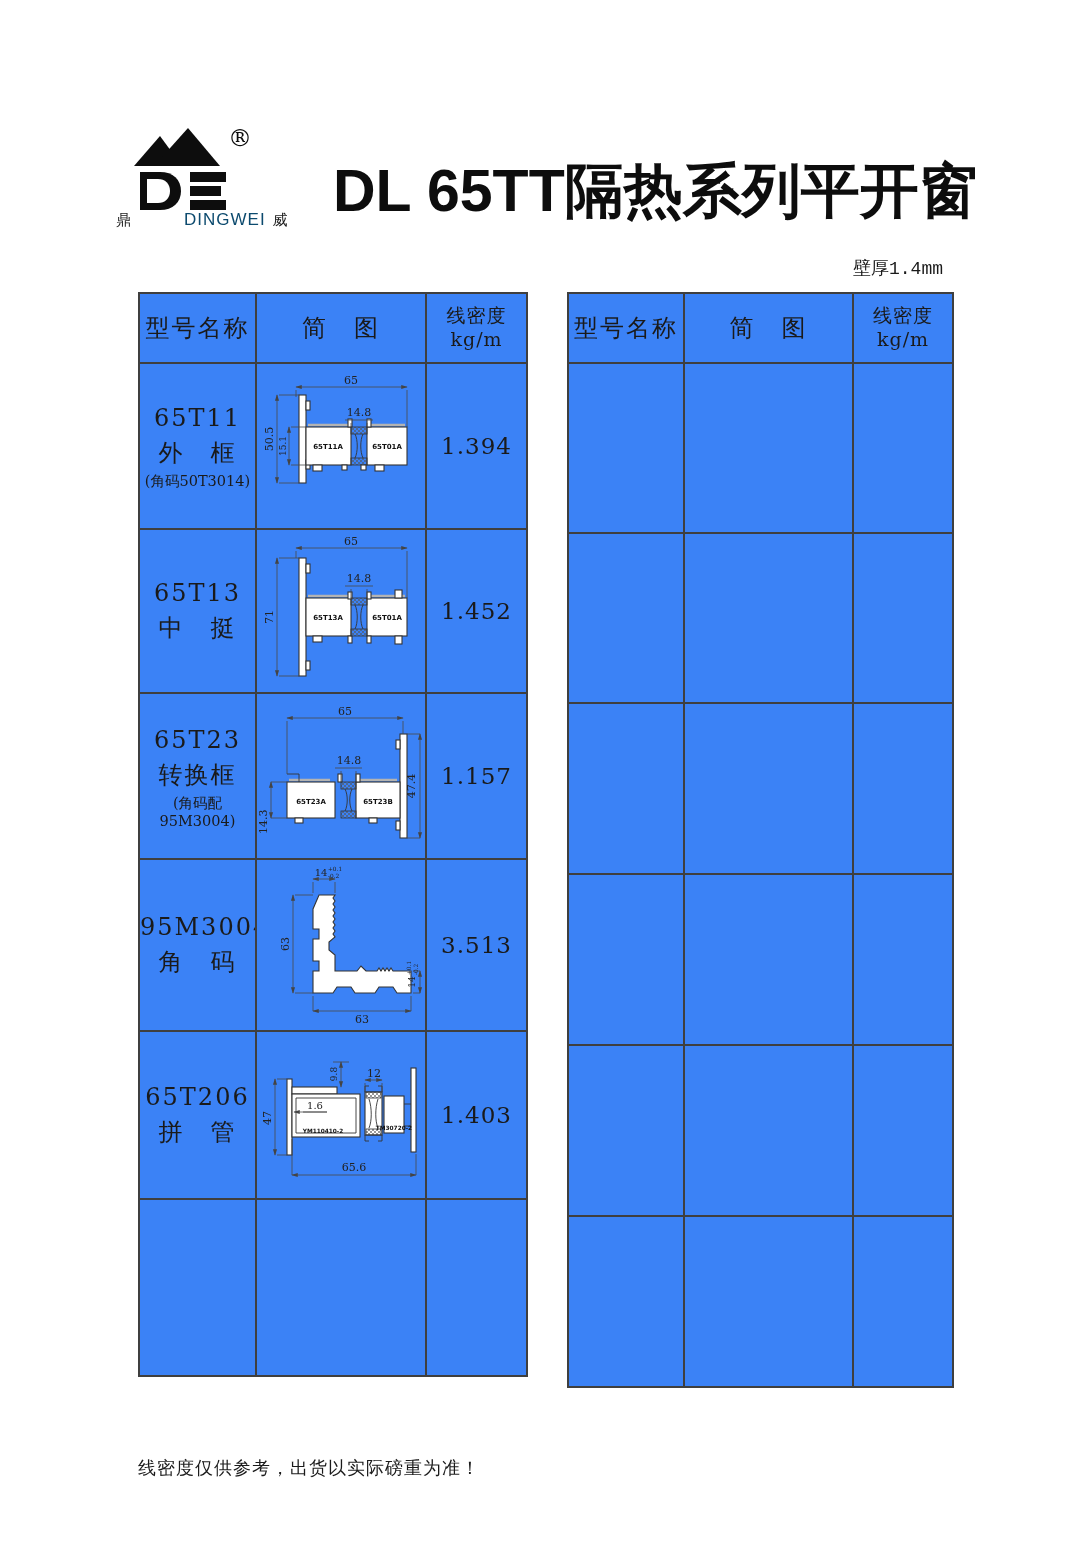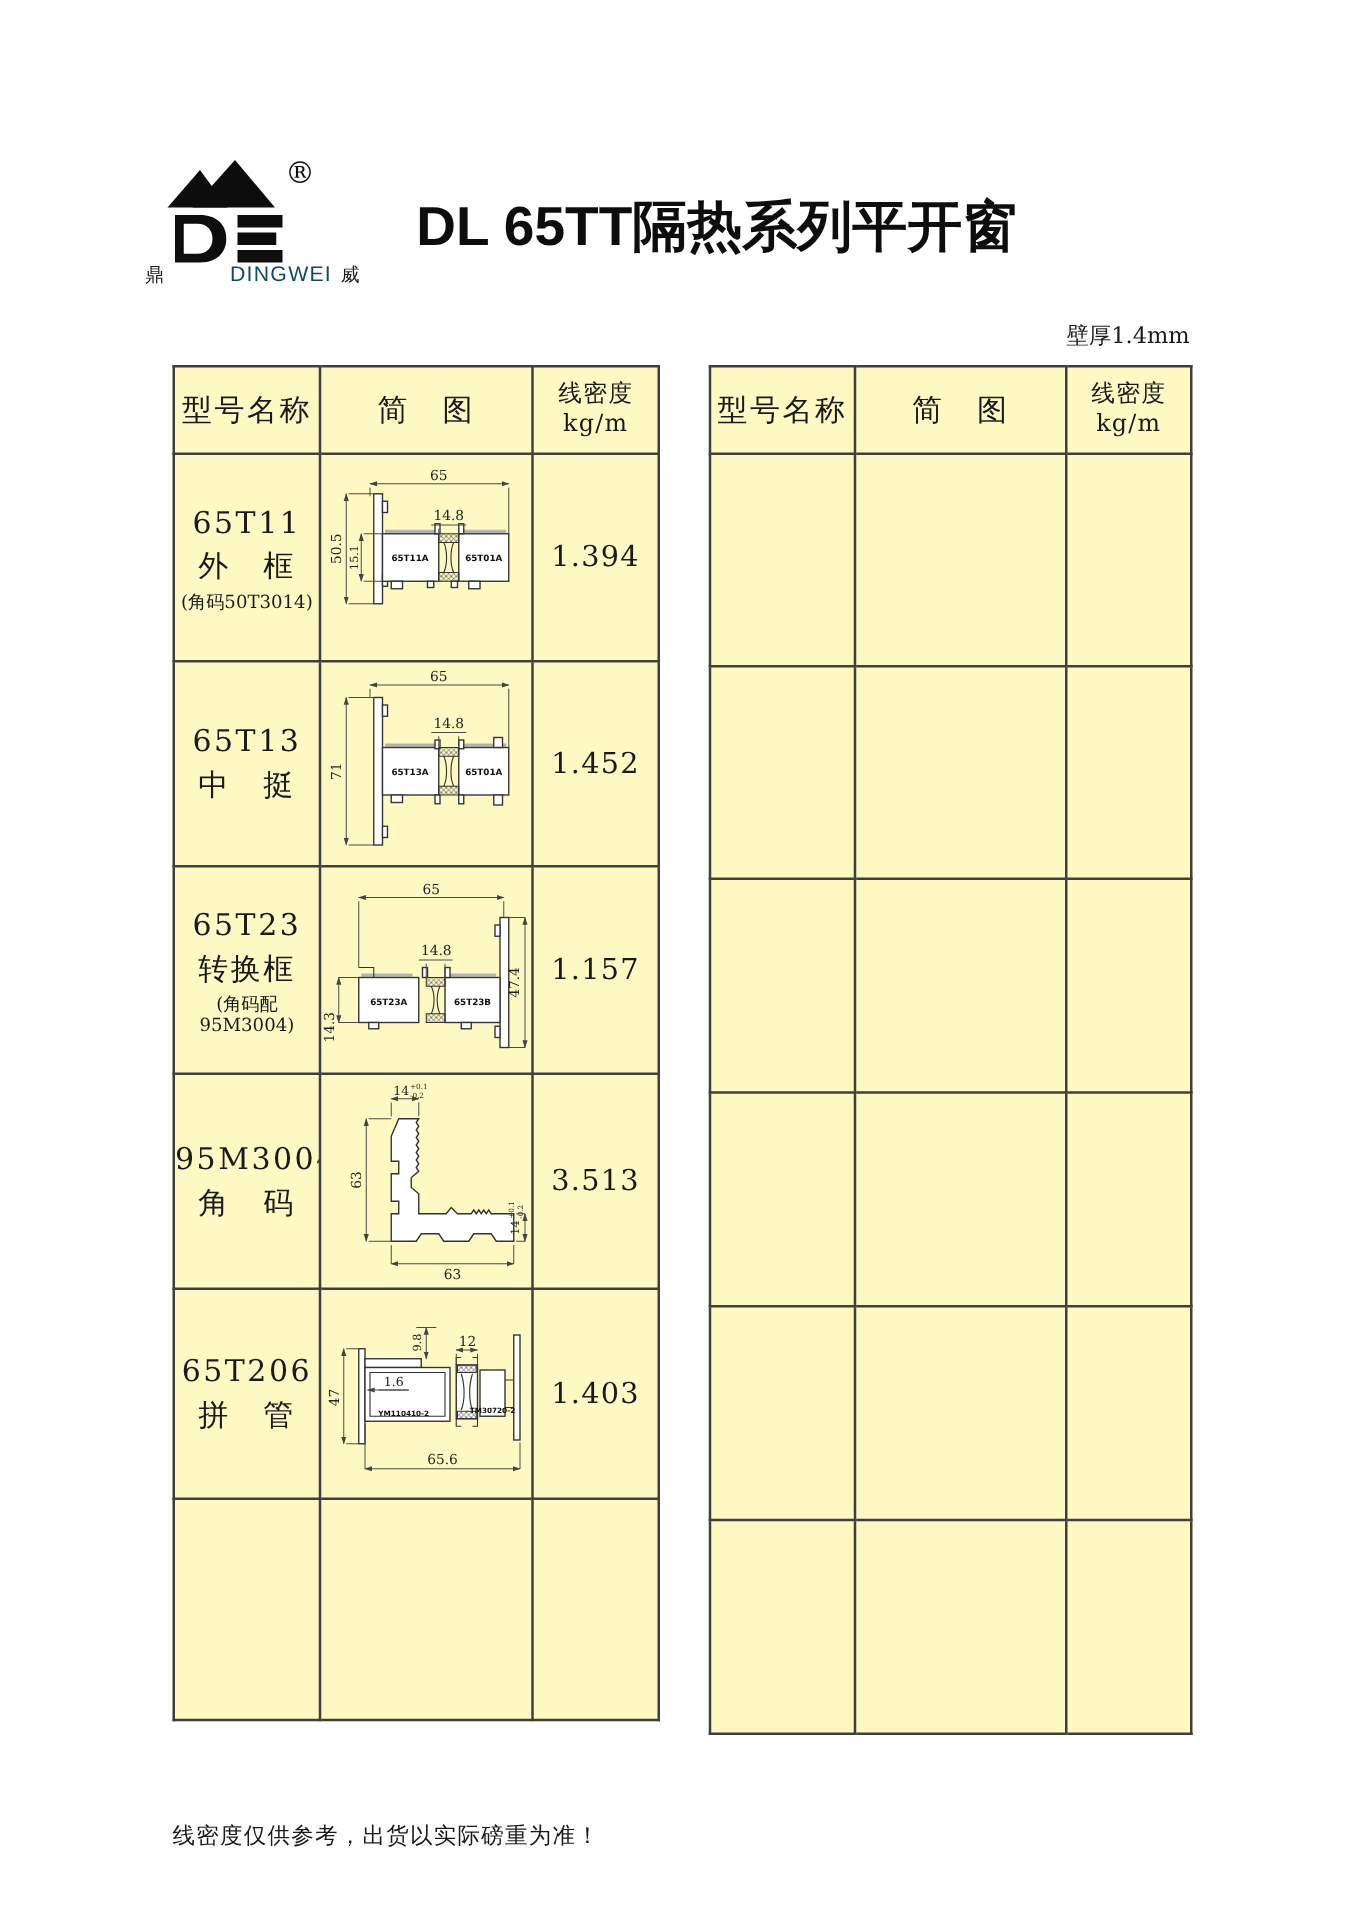--- a/index.html
+++ b/index.html
@@ -9,25 +9,25 @@
 
   
   .logo-mark { position:absolute; left:132px; top:126px; }
   .logo-text { position:absolute; left:116px; top:210px; width:150px;
                display:flex; align-items:baseline; gap:7px; }
   .logo-text .cjk { font-size:15px; }
   .logo-text .latin { font-family:"Liberation Sans", sans-serif; font-size:17px;
                       letter-spacing:1px; color:#0c4a6e;margin-left:46px; }
   .title { position:absolute; left:333px; top:152px; width:560px; white-space:nowrap;
            font-family:"Liberation Sans", sans-serif; font-weight:bold;
-           font-size:44px; color:#0d0d0d; }
-  .thick-note { position:absolute; left:853px; top:256px; font-size:18px; }
+           font-size:59px; color:#0d0d0d; }
+  .thick-note { position:absolute; left:853px; top:256px; font-size:18px;font-family:Liberation Mono, monospace; }
 
   
-  .doc-table { border-collapse:collapse; table-layout:fixed; background:#fef9c3; }
+  .doc-table { border-collapse:collapse; table-layout:fixed; background:#3b82f6; }
   .doc-table td, .doc-table th { border:2px solid #3f3f3f; padding:0;
                                  text-align:center; vertical-align:middle;
                                  font-weight:normal; overflow:hidden; }
   .tbl-left  { position:absolute; left:138px; top:292px; width:388px; }
   .tbl-right { position:absolute; left:567px; top:292px; width:385px; }
   .h70{height:70px} .h166{height:166px} .h162{height:162px} .h178{height:140px}
   .h172{height:172px} .h168{height:168px} .h177{height:177px} .h170{height:170px}
   .h171{height:171px}
   th.hdr { font-size:24px; letter-spacing:2px; }
   th.hdr .dens { font-size:19px; letter-spacing:1px; line-height:1.25; }

